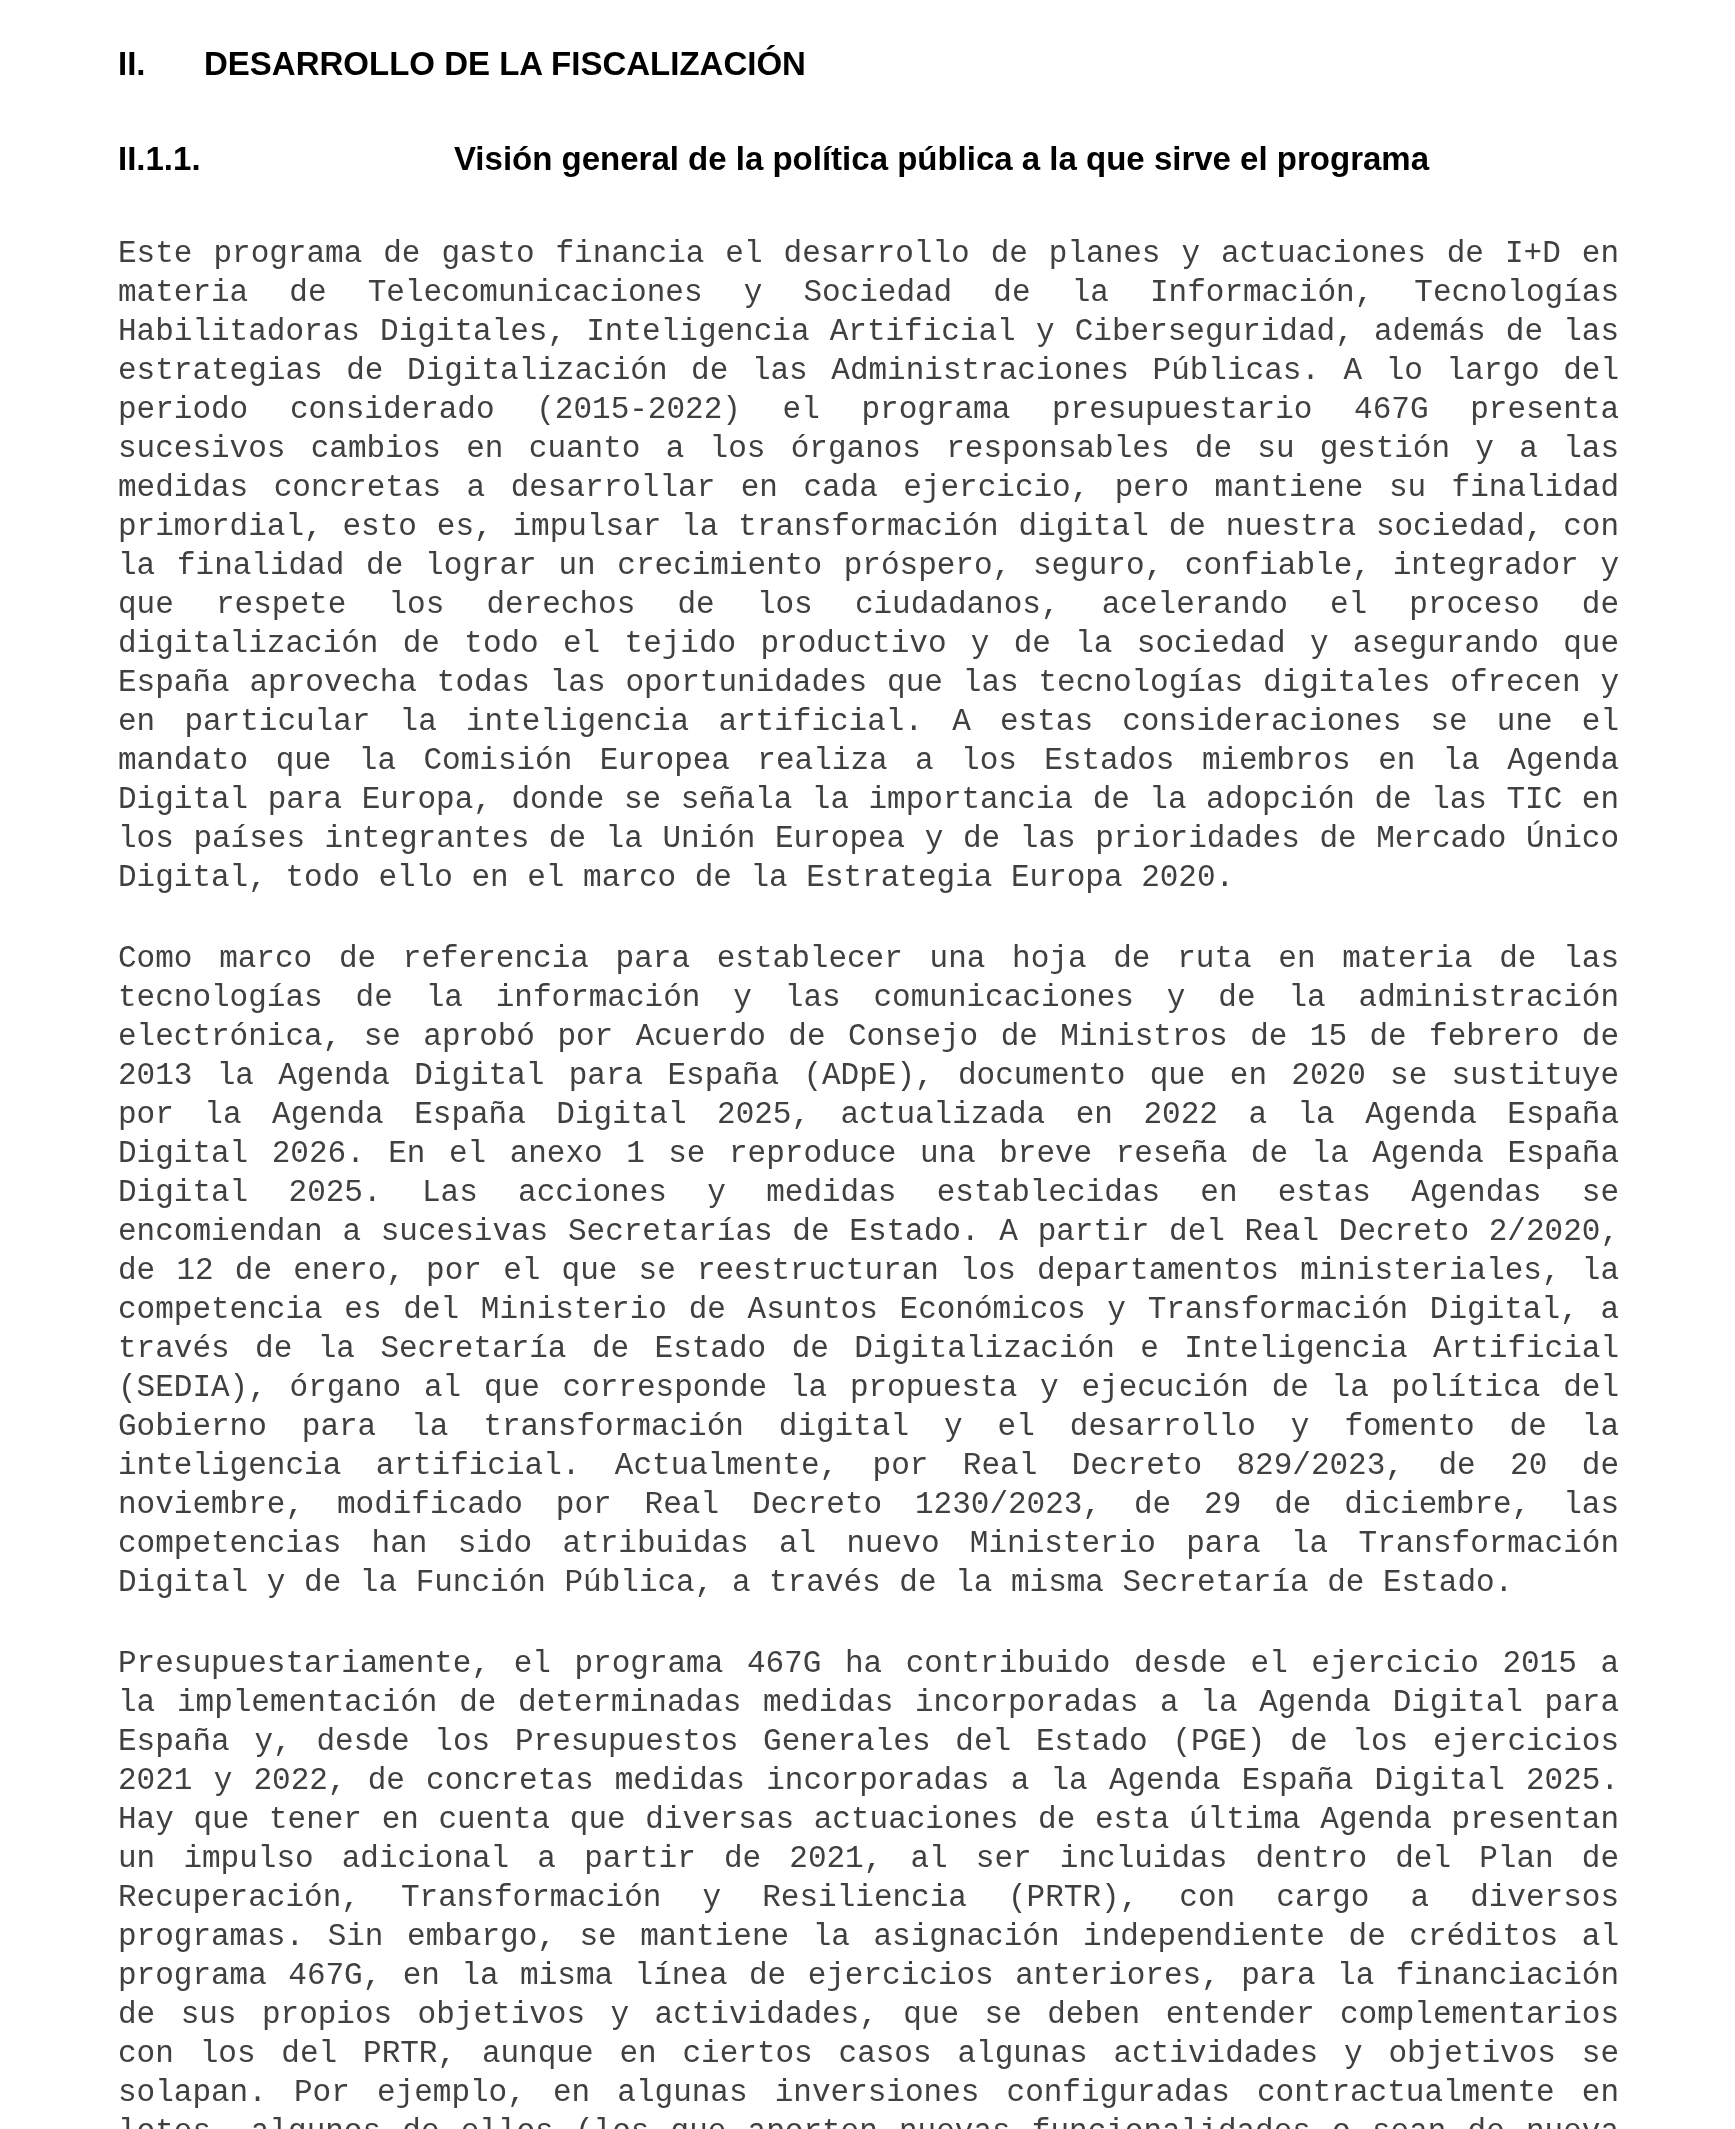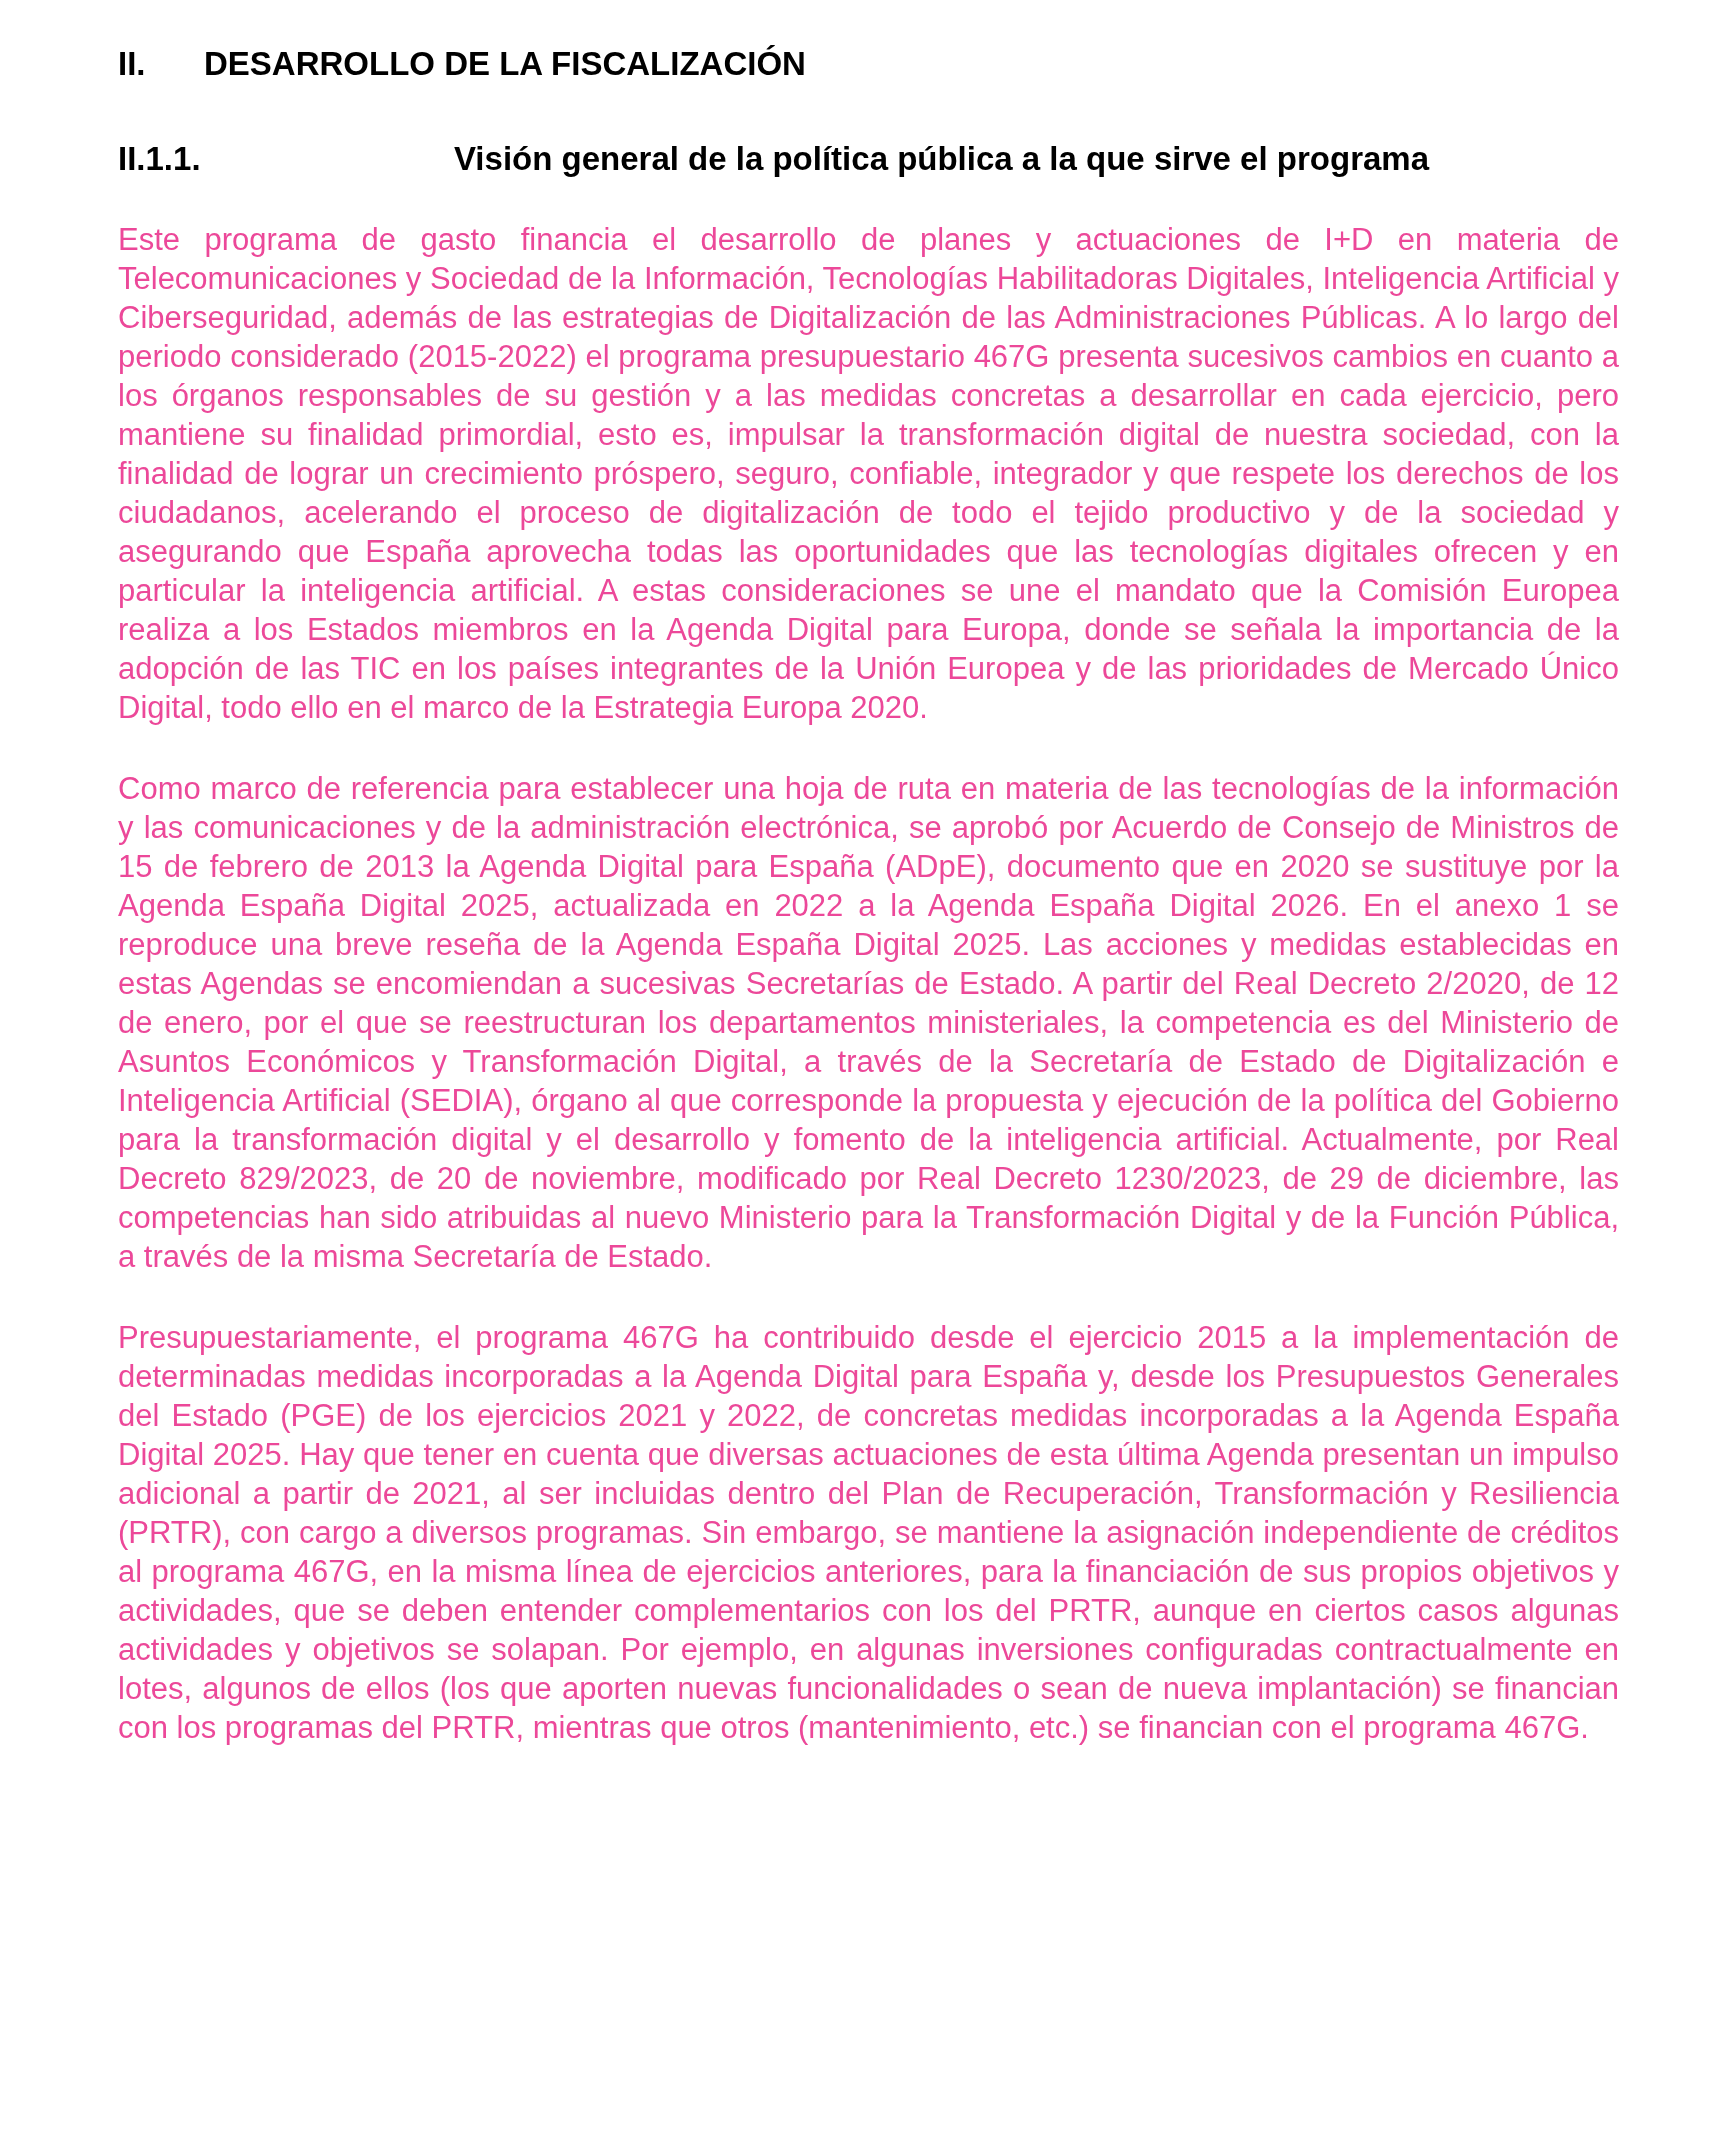--- a/index.html
+++ b/index.html
@@ -25,35 +25,36 @@
     font-size: 33px;
     line-height: 39px;
     color: #000000;
     gap: 28px;
   }
   .heading .num {
     flex: 0 0 auto;
   }
   .h1 { margin: 0 0 56px 0; }
   .h2 { margin: 0 0 57px 0; }
-  .h3 { margin: 0 0 42px 0; }
+  .h3 { margin: 0 0 56px 0; }
   .h1 .num { width: 58px; }
   .h2 .num { width: 83px; }
   .h3 .num { width: 118px; }
   .heading .txt {
     flex: 1 1 auto;
     text-align: justify;
   }
   .h3 .txt { text-align: center; }
   p.body-para {
     margin: 16px 0 42px 0;
     font-size: 31px;
     line-height: 39px;
     text-align: justify;
-    color: #ec4899;
+    color: #404040;
+    font-family: Liberation Mono, monospace;
   }
 </style>
 </head>
 <body>
 
 <div class="page">
 
   <div class="heading h1">
     <span class="num">II.</span>
     <span class="txt">DESARROLLO DE LA FISCALIZACIÓN</span>

